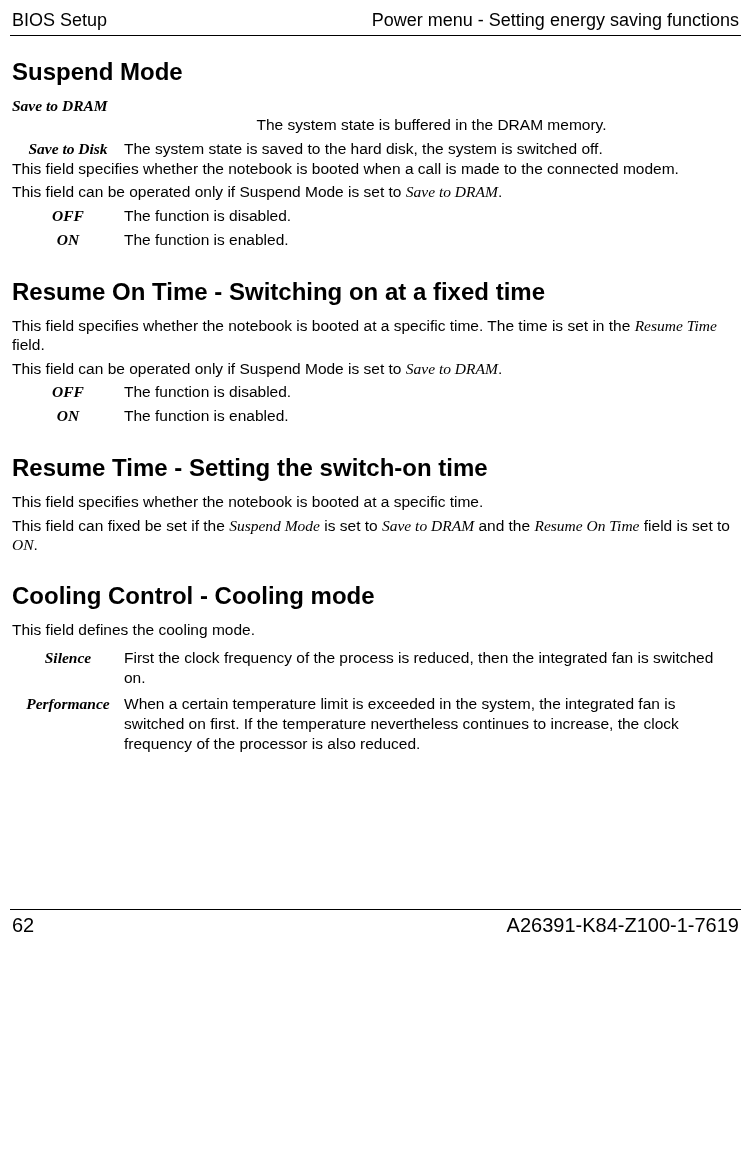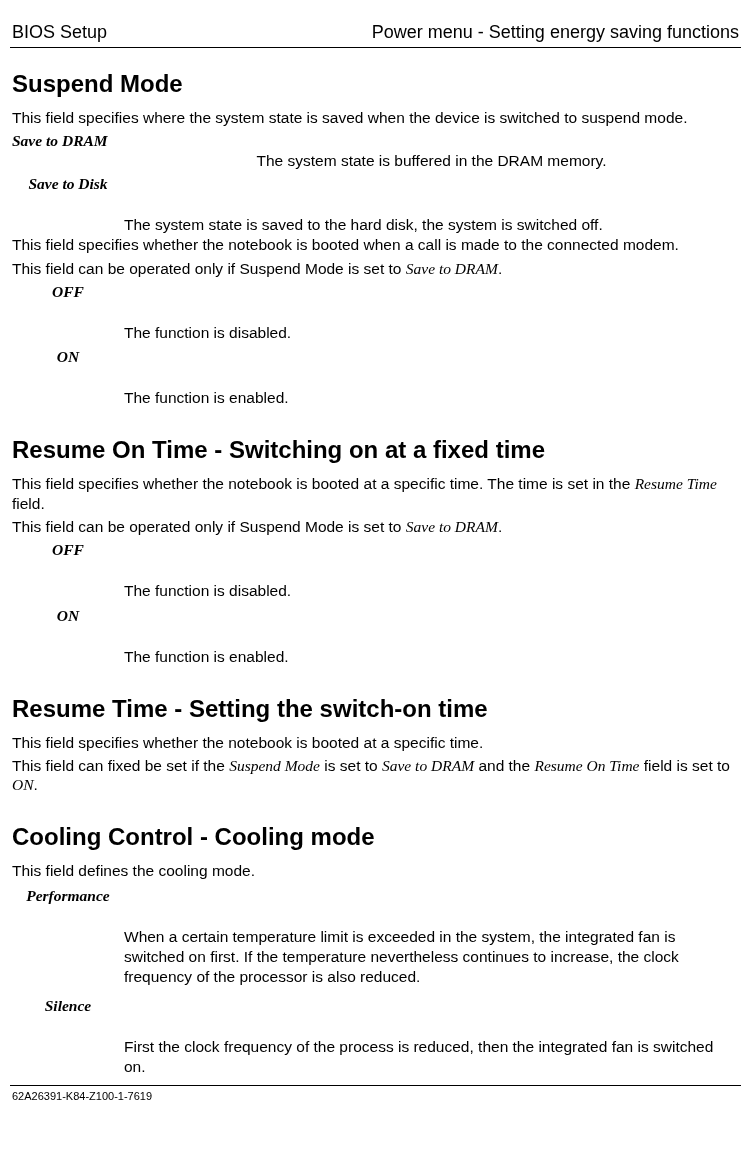--- a/index.html
+++ b/index.html
@@ -1,47 +1,46 @@
 <!DOCTYPE html>
 <html><head>
 <meta charset="utf-8">
 <style>
   * { box-sizing: border-box; margin: 0; padding: 0; }
   html, body { width: 751px; height: 1155px; background: #fff; font-family: Arial, Helvetica, sans-serif; color: #000; }
-  .page { width: 751px; height: 945px; padding: 22px 10px 0 10px; display: flex; flex-direction: column; }
+  .page { width: 751px; height: 945px; padding: 10px 10px 0 10px; display: flex; flex-direction: column; }
   .header-row { display: flex; justify-content: space-between; font-size: 18px; padding: 0 2px 4px 2px; }
   .hr { border-bottom: 1px solid #000; margin-bottom: 22px; }
   .content { flex: 1; padding: 0 2px; }
   h2.section { font-size: 24px; font-weight: bold; margin: 28px 0 10px 0; }
   h2.section.first { margin-top: 0; }
   p.para { font-size: 15.5px; line-height: 1.25; margin-bottom: 4px; }
   .def-row { display: flex; font-size: 15.5px; line-height: 1.3; margin-top: 4px; }
   .def-term { width: 112px; flex-shrink: 0; font-family: "Times New Roman", Times, serif; font-style: italic; font-weight: bold; text-align: center; }
-  .def-desc { flex: 1; margin-top: 41px; }
+  .def-desc { flex: 1; }
   .def-stack { font-size: 15.5px; line-height: 1.25; margin-top: 4px; }
   .def-stack .term { font-family: "Times New Roman", Times, serif; font-style: italic; font-weight: bold; }
   .def-stack .desc { padding-left: 112px; text-align: center; }
   .italic-serif { font-family: "Times New Roman", Times, serif; font-style: italic; }
   .footer-hr { border-top: 1px solid #000; margin-top: 8px; }
-  .footer-row { display: flex; font-size: 11px; padding: 4px 2px 8px 2px; }
+  .footer-row { display: flex; justify-content: space-between; font-size: 20px; padding: 4px 2px 8px 2px; }
 </style>
 </head>
 <body>
 
 <div class="page">
   <div class="header-row">
     <div>BIOS Setup</div>
     <div>Power menu - Setting energy saving functions</div>
   </div>
   <div class="hr"></div>
 
   <div class="content">
 
     <h2 class="section first">Suspend Mode</h2>
-    <p class="para">This field specifies where the system state is saved when the device is switched to suspend mode.</p>
     <div class="def-stack">
       <div class="term">Save to DRAM</div>
       <div class="desc">The system state is buffered in the DRAM memory.</div>
     </div>
     <div class="def-row">
       <div class="def-term">Save to Disk</div>
       <div class="def-desc">The system state is saved to the hard disk, the system is switched off.</div>
     </div>
 
     <p class="para">This field specifies whether the notebook is booted when a call is made to the connected modem.</p>
@@ -74,27 +73,27 @@
     </div>
 
     <h2 class="section">Resume Time - Setting the switch-on time</h2>
     <p class="para">This field specifies whether the notebook is booted at a specific time.</p>
     <p class="para">
       <span>This field can fixed be set if the </span><span class="italic-serif">Suspend Mode</span><span> is set to </span><span class="italic-serif">Save to DRAM</span><span> and the </span><span class="italic-serif">Resume On Time</span><span> field is set to </span><span class="italic-serif">ON</span><span>.</span>
     </p>
 
     <h2 class="section">Cooling Control - Cooling mode</h2>
     <p class="para">This field defines the cooling mode.</p>
+    <div class="def-row" style="margin-top:8px;">
+      <div class="def-term">Silence</div>
+      <div class="def-desc">First the clock frequency of the process is reduced, then the integrated fan is switched on.</div>
+    </div>
     <div class="def-row" style="margin-top:6px;">
       <div class="def-term">Performance</div>
       <div class="def-desc">When a certain temperature limit is exceeded in the system, the integrated fan is switched on first. If the temperature nevertheless continues to increase, the clock frequency of the processor is also reduced.</div>
-    </div>
-    <div class="def-row" style="margin-top:8px;">
-      <div class="def-term">Silence</div>
-      <div class="def-desc">First the clock frequency of the process is reduced, then the integrated fan is switched on.</div>
     </div>
 
   </div>
 
   <div class="footer-hr"></div>
   <div class="footer-row">
     <div>62</div>
     <div>A26391-K84-Z100-1-7619</div>
   </div>
 </div>

